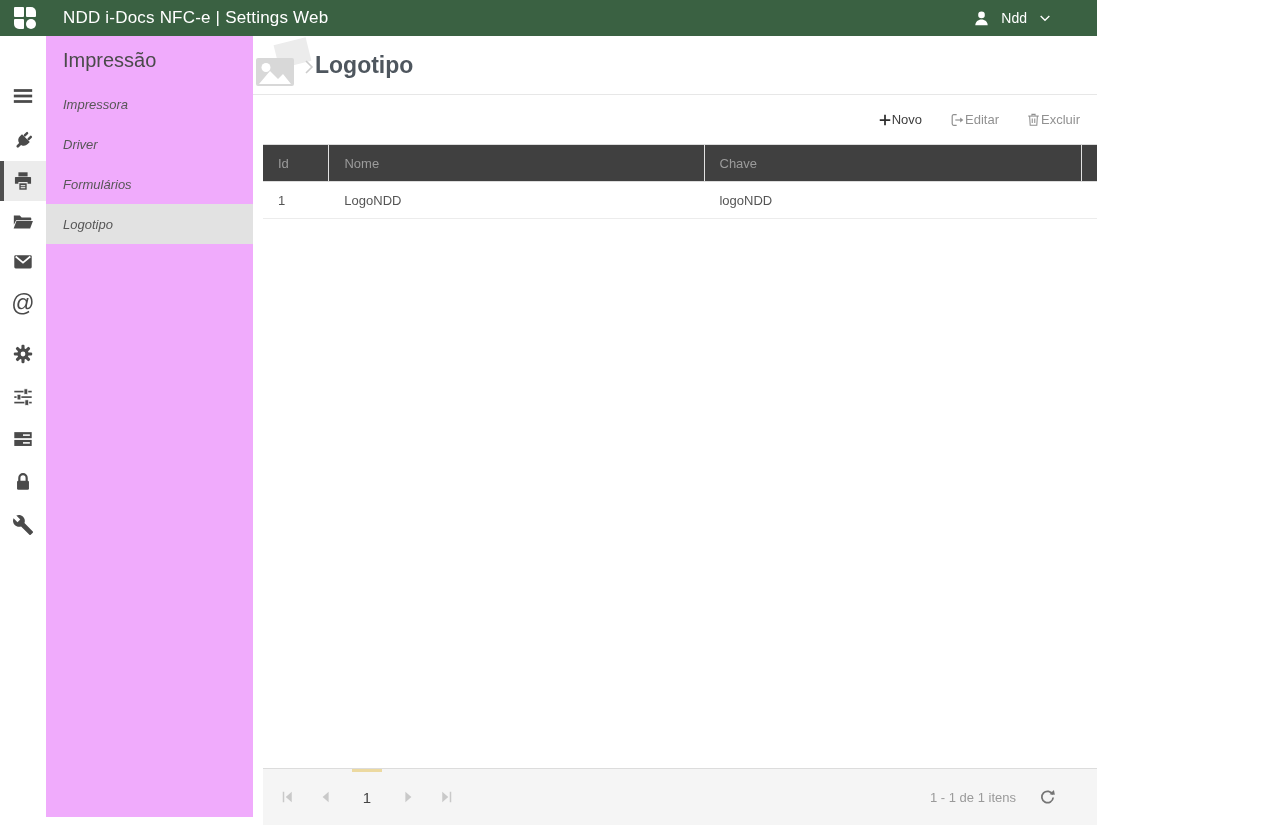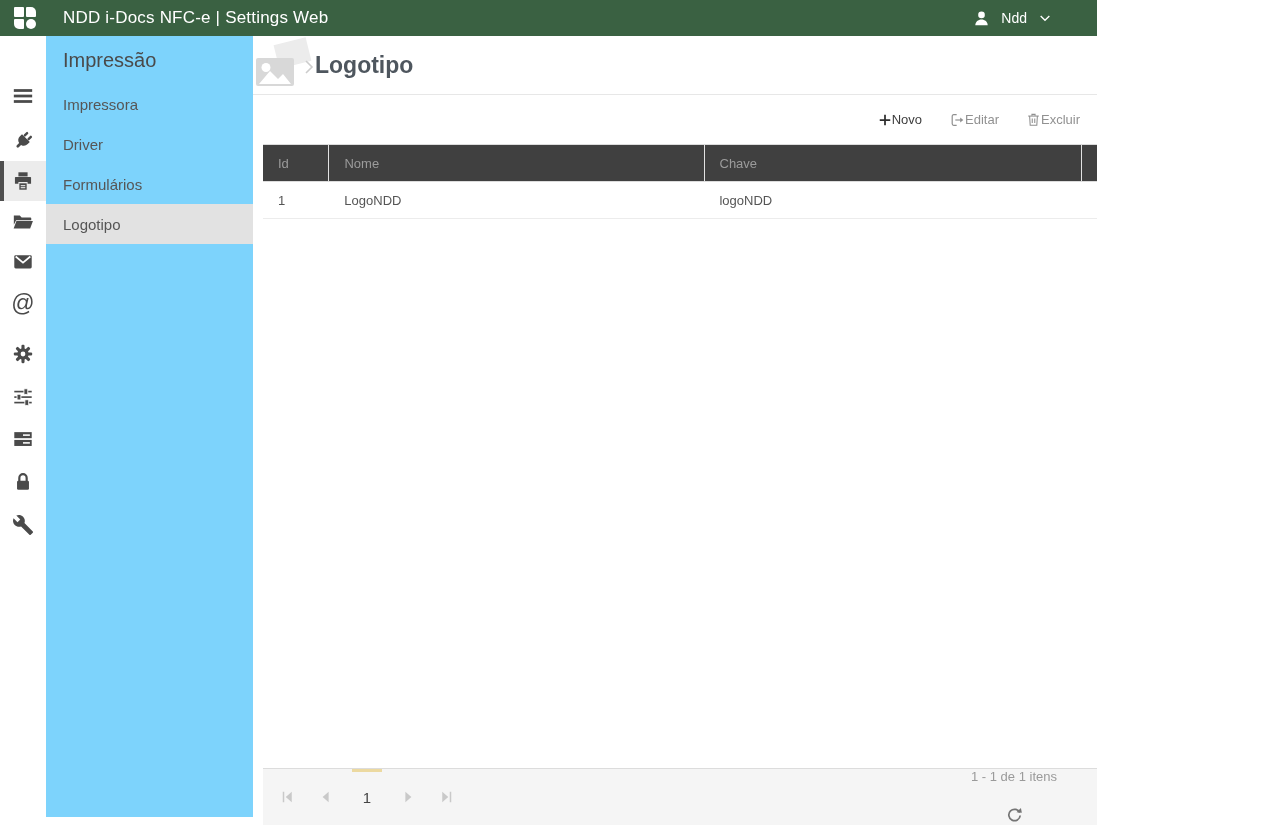--- a/index.html
+++ b/index.html
@@ -23,25 +23,25 @@
   
   .rail{position:absolute;top:36px;left:0;width:46px;bottom:0;background:#fff;}
   .rail-item{position:absolute;left:0;width:46px;height:40px;display:flex;
     align-items:center;justify-content:center;cursor:pointer;box-sizing:border-box;}
   .rail-item.active{background:#ececec;border-left:4px solid #4f4f4f;}
   .rail-item.active svg{margin-left:-4px;}
   .rail-item svg{width:22px;height:22px;}
   .at-glyph{font-size:23px;color:#4a4a4a;line-height:1;}
 
   
-  .sidebar{position:absolute;top:36px;left:46px;width:207px;bottom:8px;background:#7dd3fc;}
+  .sidebar{position:absolute;top:36px;left:46px;width:207px;bottom:8px;background:#f0abfc;}
   .sidebar-heading{height:48px;display:flex;align-items:center;padding-left:17px;
     font-size:20px;color:#4a4a4a;}
   .sidebar-item{height:40px;display:flex;align-items:center;padding-left:17px;
-    font-size:15px;color:#565656;cursor:pointer;}
+    font-size:13px;color:#565656;cursor:pointer;font-style:italic;}
   .sidebar-item.selected{background:#e2e2e2;}
 
   
   .main{position:absolute;top:36px;left:253px;right:0;bottom:0;background:#fff;}
   .page-header{height:58px;border-bottom:1px solid #e7e7e7;position:relative;}
   .ph-icon{position:absolute;left:3px;top:5px;width:58px;height:48px;}
   .ph-back{position:absolute;left:20px;top:0;width:33px;height:24px;background:#ececec;
     transform:rotate(-14deg);}
   .ph-front{position:absolute;left:0;top:17px;width:38px;height:28px;background:#d8d8d8;
     border-radius:2px;overflow:hidden;}
@@ -78,21 +78,21 @@
 
   
   .pager{position:absolute;left:10px;right:0;bottom:0;height:57px;background:#f5f5f5;
     border-top:1px solid #dcdcdc;display:flex;align-items:center;padding-left:13px;
     box-sizing:border-box;}
   .pg-btn{width:24px;height:24px;display:flex;align-items:center;justify-content:center;
     margin-right:14px;cursor:pointer;}
   .pg-current{align-self:stretch;width:30px;position:relative;display:flex;align-items:center;
     justify-content:center;margin-right:14px;font-size:15px;color:#444;cursor:pointer;}
   .pg-indicator{position:absolute;top:0;left:0;right:0;height:3px;background:#ecd9a0;}
-  .pg-right{margin-left:auto;display:flex;align-items:center;gap:22px;padding-right:40px;flex-direction:column;}
+  .pg-right{margin-left:auto;display:flex;align-items:center;gap:22px;padding-right:40px;}
   .pg-info{font-size:13px;color:#9a9a9a;white-space:nowrap;}
   .refresh{display:flex;cursor:pointer;}
 </style>
 </head>
 <body>
 
 <div class="app">
 
   <header class="topbar">
     <div class="logo">

